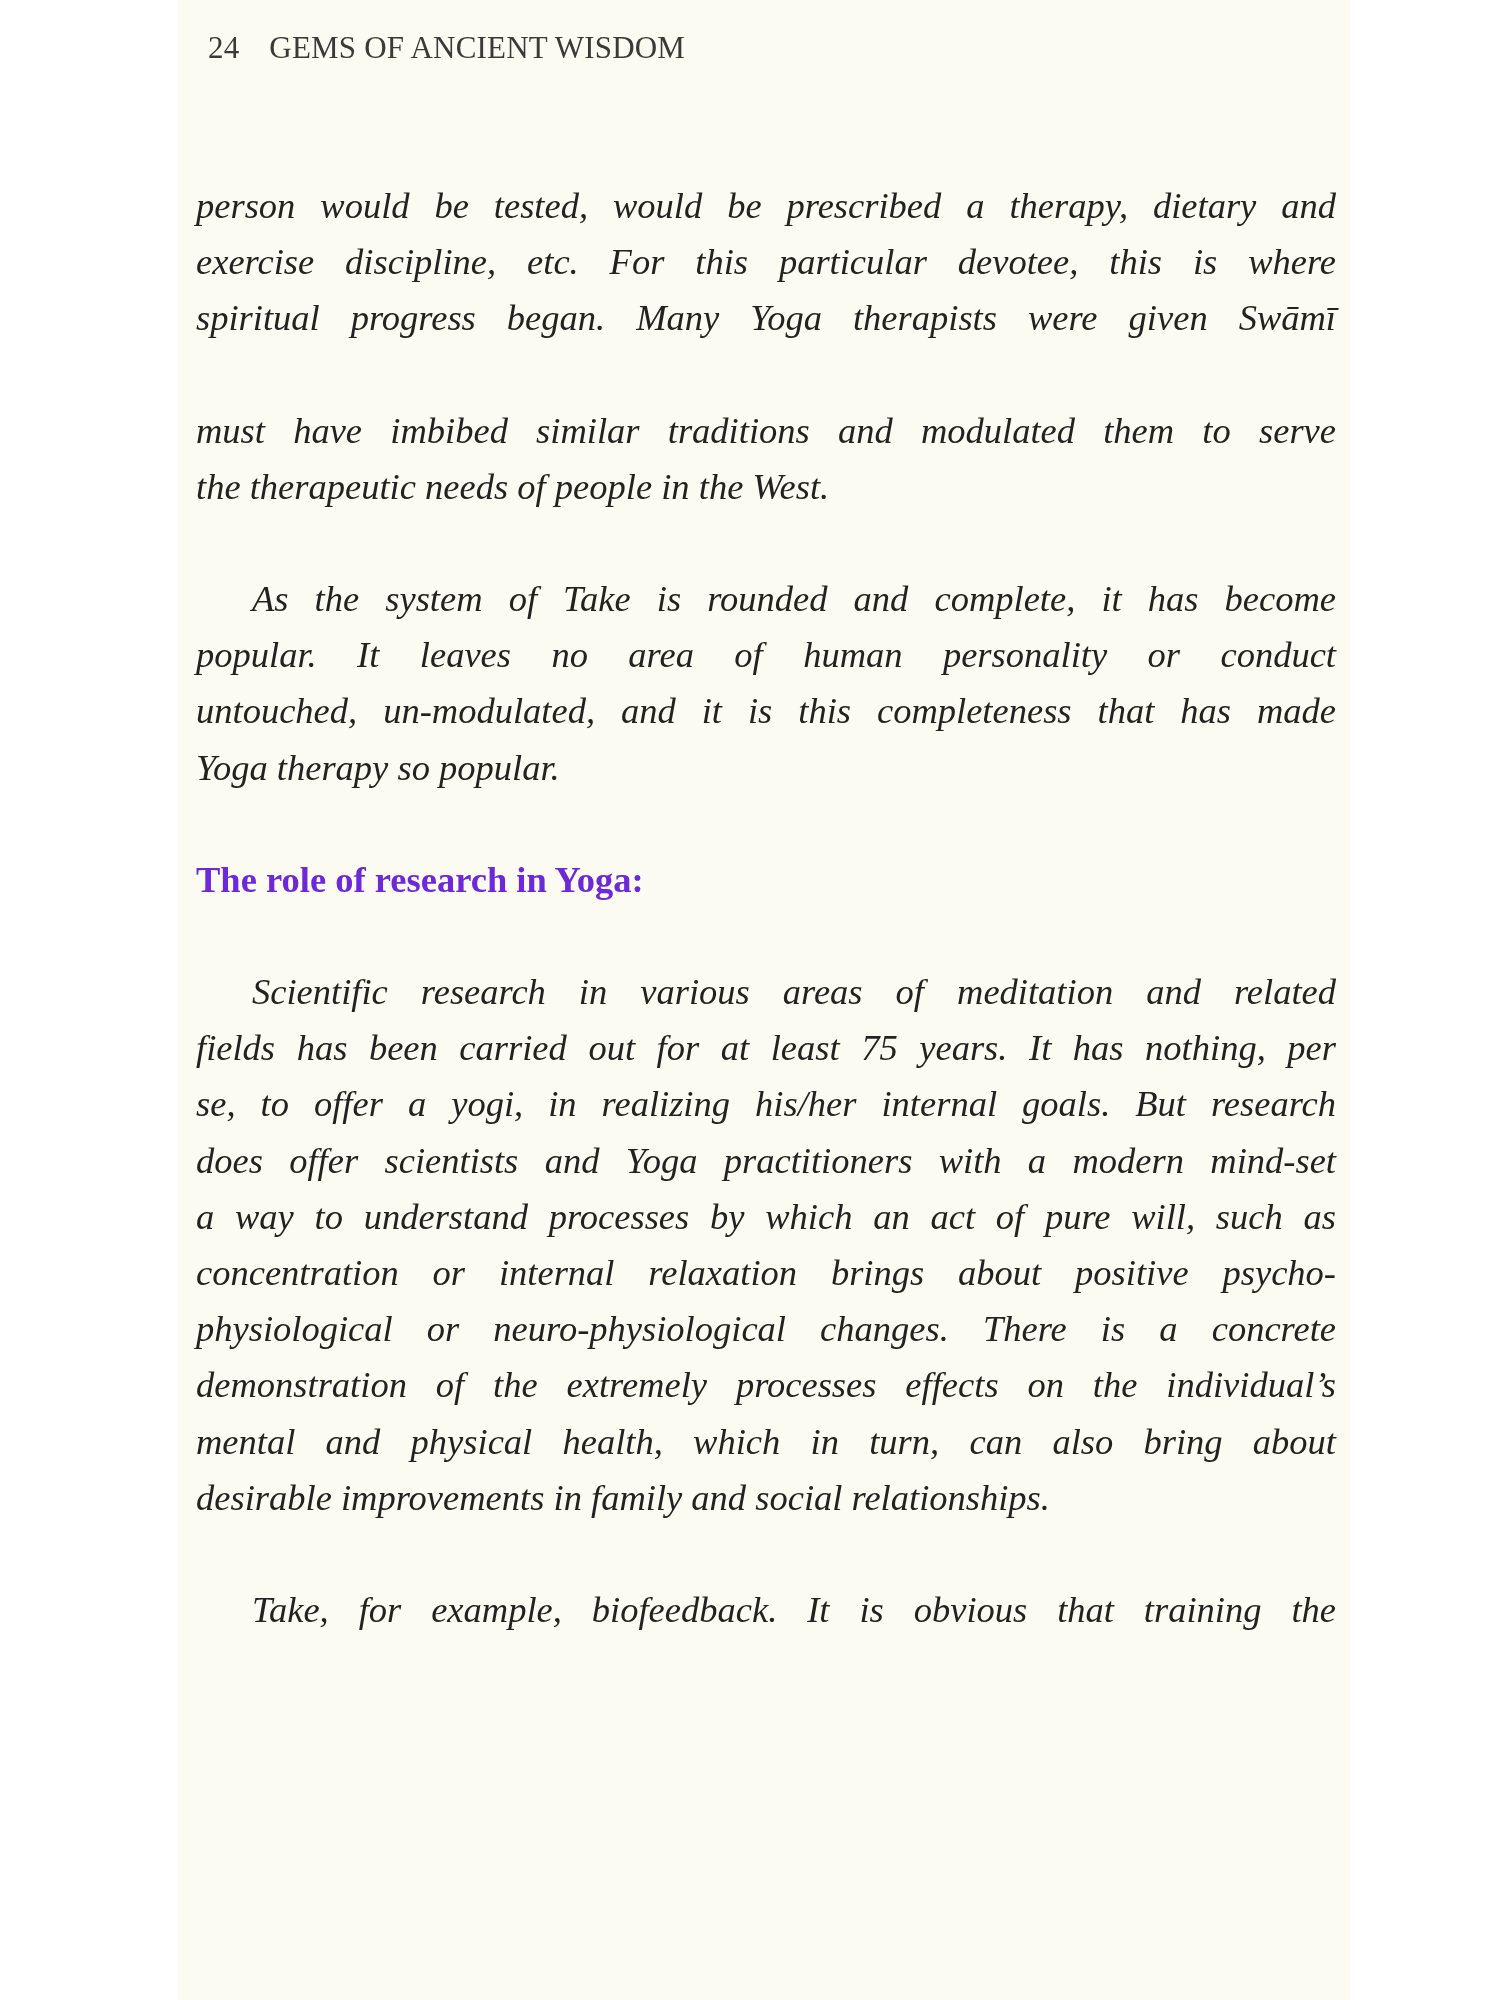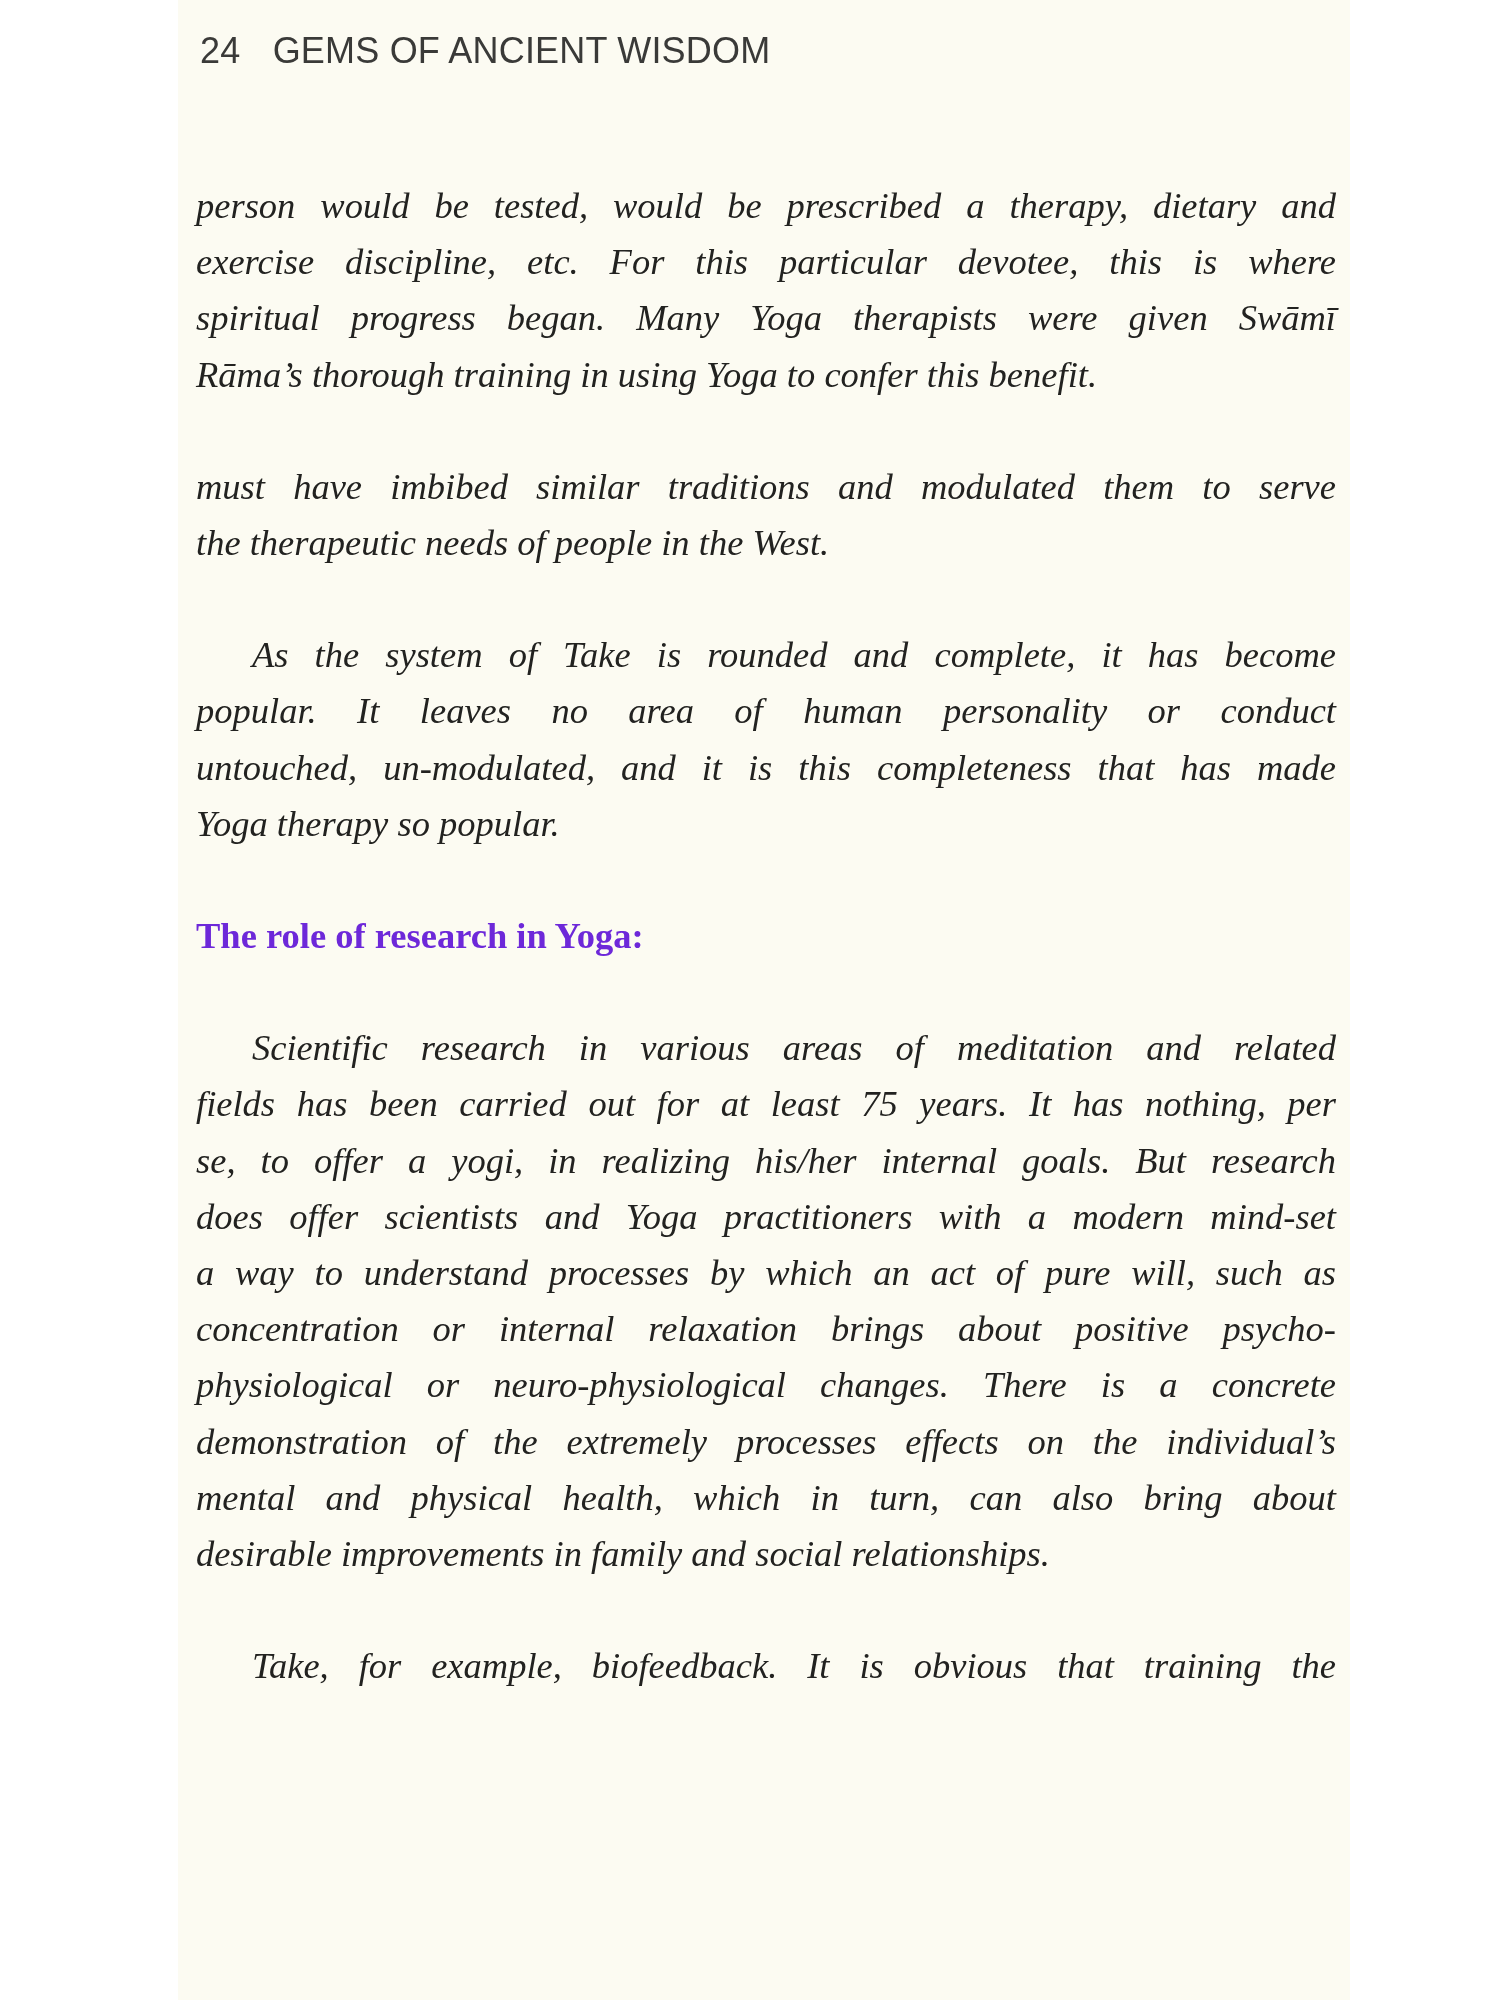--- a/index.html
+++ b/index.html
@@ -16,24 +16,24 @@
     .page {
       position: absolute;
       left: 178px;
       top: 0;
       width: 1172px;
       height: 2000px;
       background: #fcfbf2;
     }
     .running-head {
       position: absolute;
-      left: 22px;
+      left: 30px;
       top: 30px;
-      font-family: Liberation Sans, sans-serif;
-      font-size: 36px;
+      font-family: Liberation Serif, serif;
+      font-size: 31px;
       color: #3a3a38;
       letter-spacing: 0.2px;
       white-space: nowrap;
     }
     .running-head .folio {
       margin-right: 22px;
     }
     .body-text {
       position: absolute;
       left: 18px;
@@ -79,21 +79,20 @@
     <span class="folio">24</span>
     <span>GEMS OF ANCIENT WISDOM</span>
   </div>
 
   <div class="body-text">
     <div id="before-heading">
         <div class="para">
           <span class="line">person would be tested, would be prescribed a therapy, dietary and</span>
           <span class="line">exercise discipline, etc. For this particular devotee, this is where</span>
           <span class="line">spiritual progress began. Many Yoga therapists were given Swāmī</span>
-          <span class="line last">Rāma’s thorough training in using Yoga to confer this benefit.</span>
         </div>
         <div class="para">
           <span class="line">must have imbibed similar traditions and modulated them to serve</span>
           <span class="line last">the therapeutic needs of people in the West.</span>
         </div>
         <div class="para">
           <span class="line indent-line">As the system of Take is rounded and complete, it has become</span>
           <span class="line">popular. It leaves no area of human personality or conduct</span>
           <span class="line">untouched, un-modulated, and it is this completeness that has made</span>
           <span class="line last">Yoga therapy so popular.</span>

